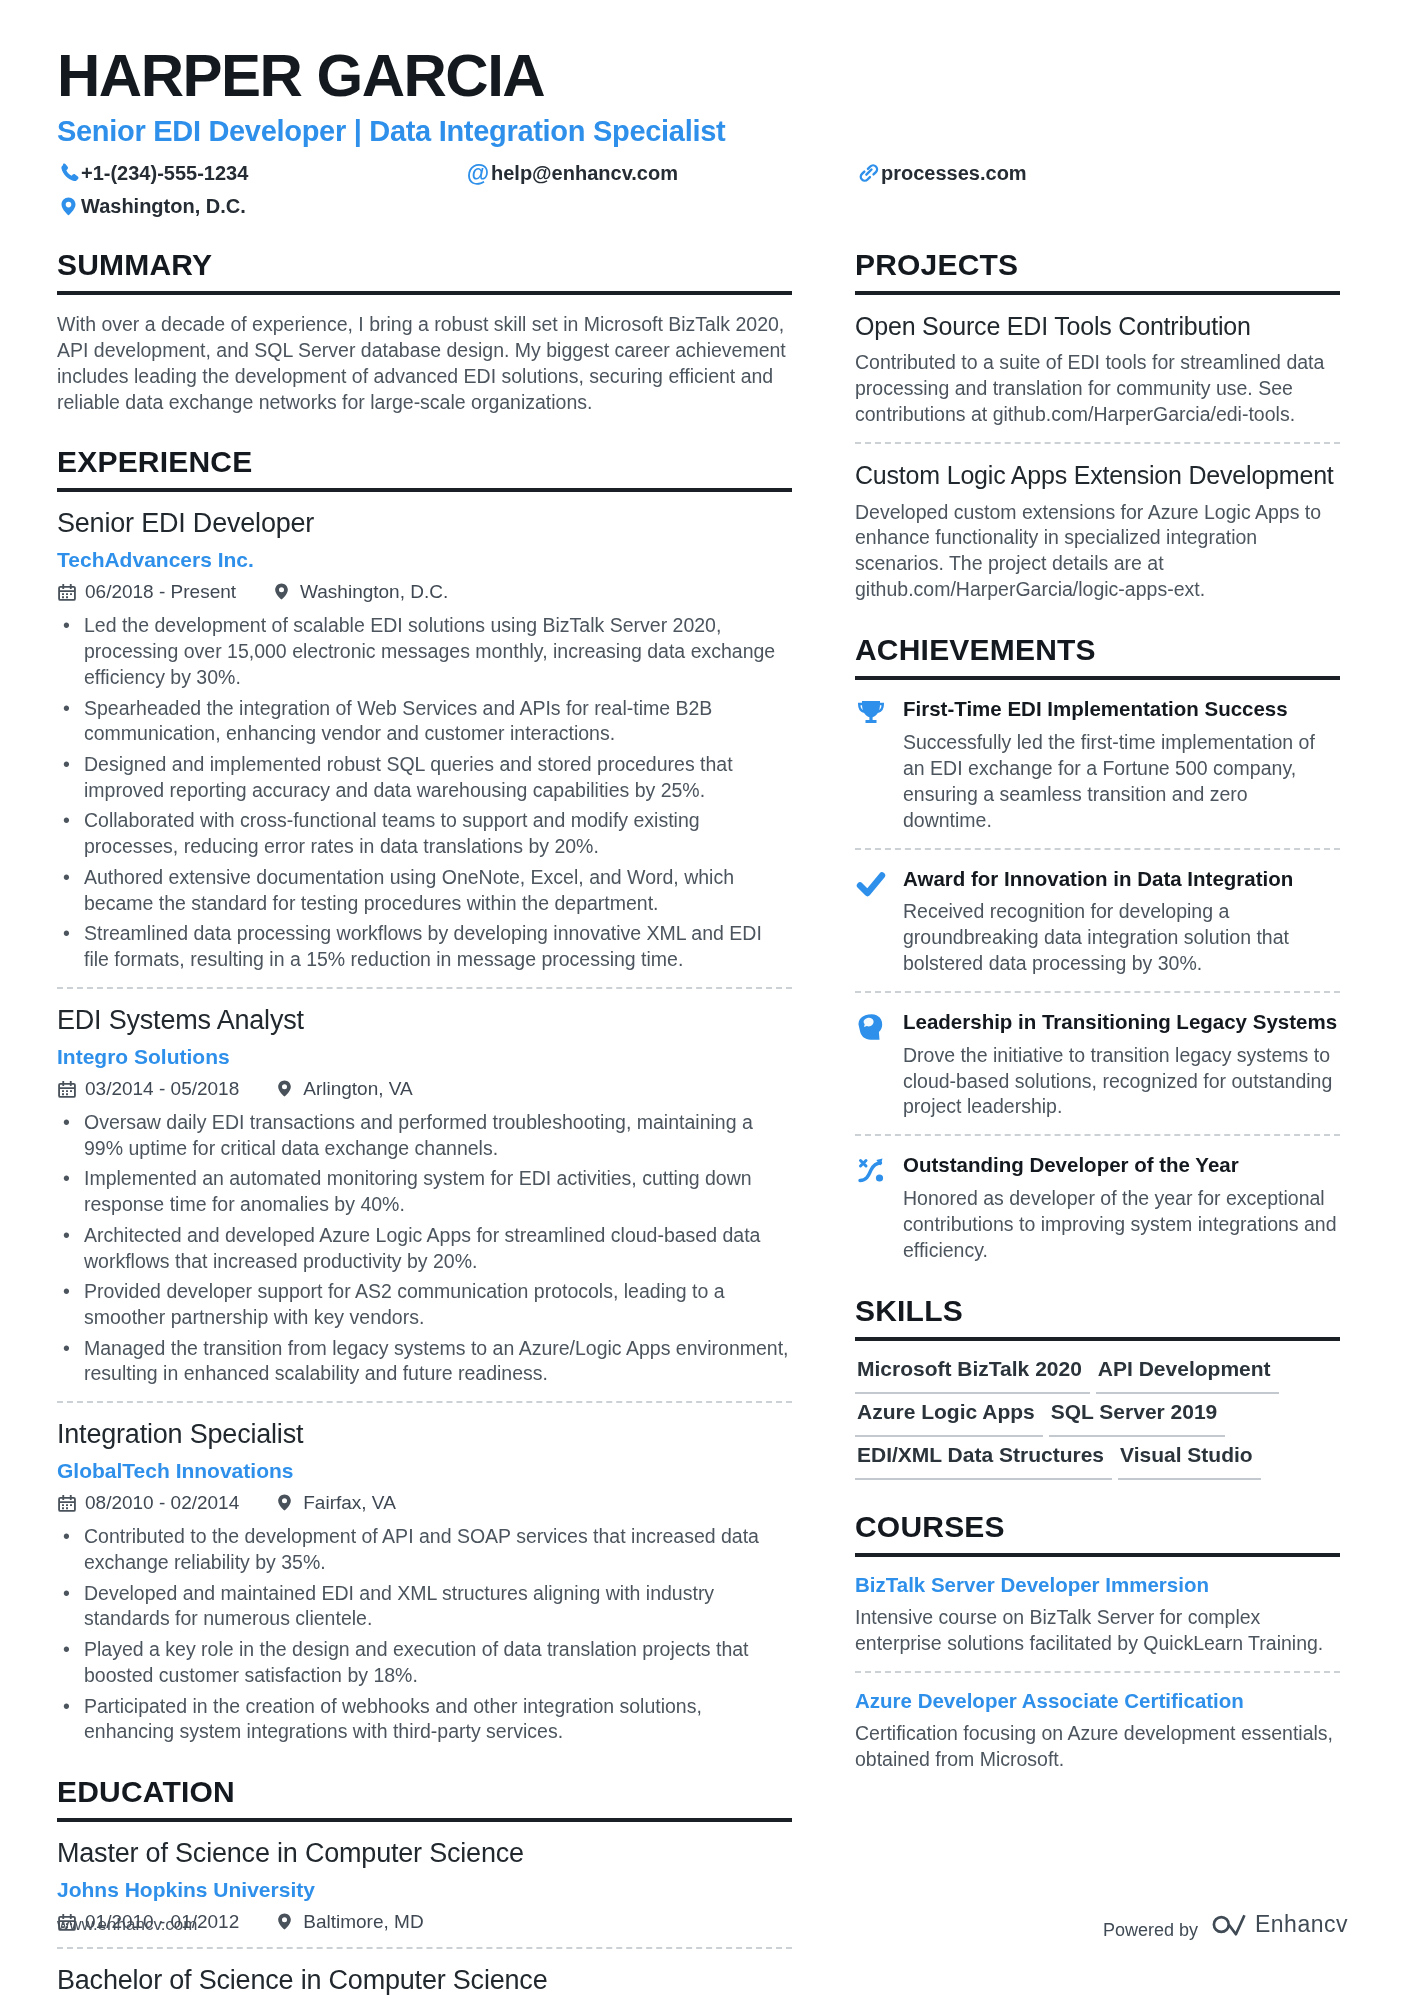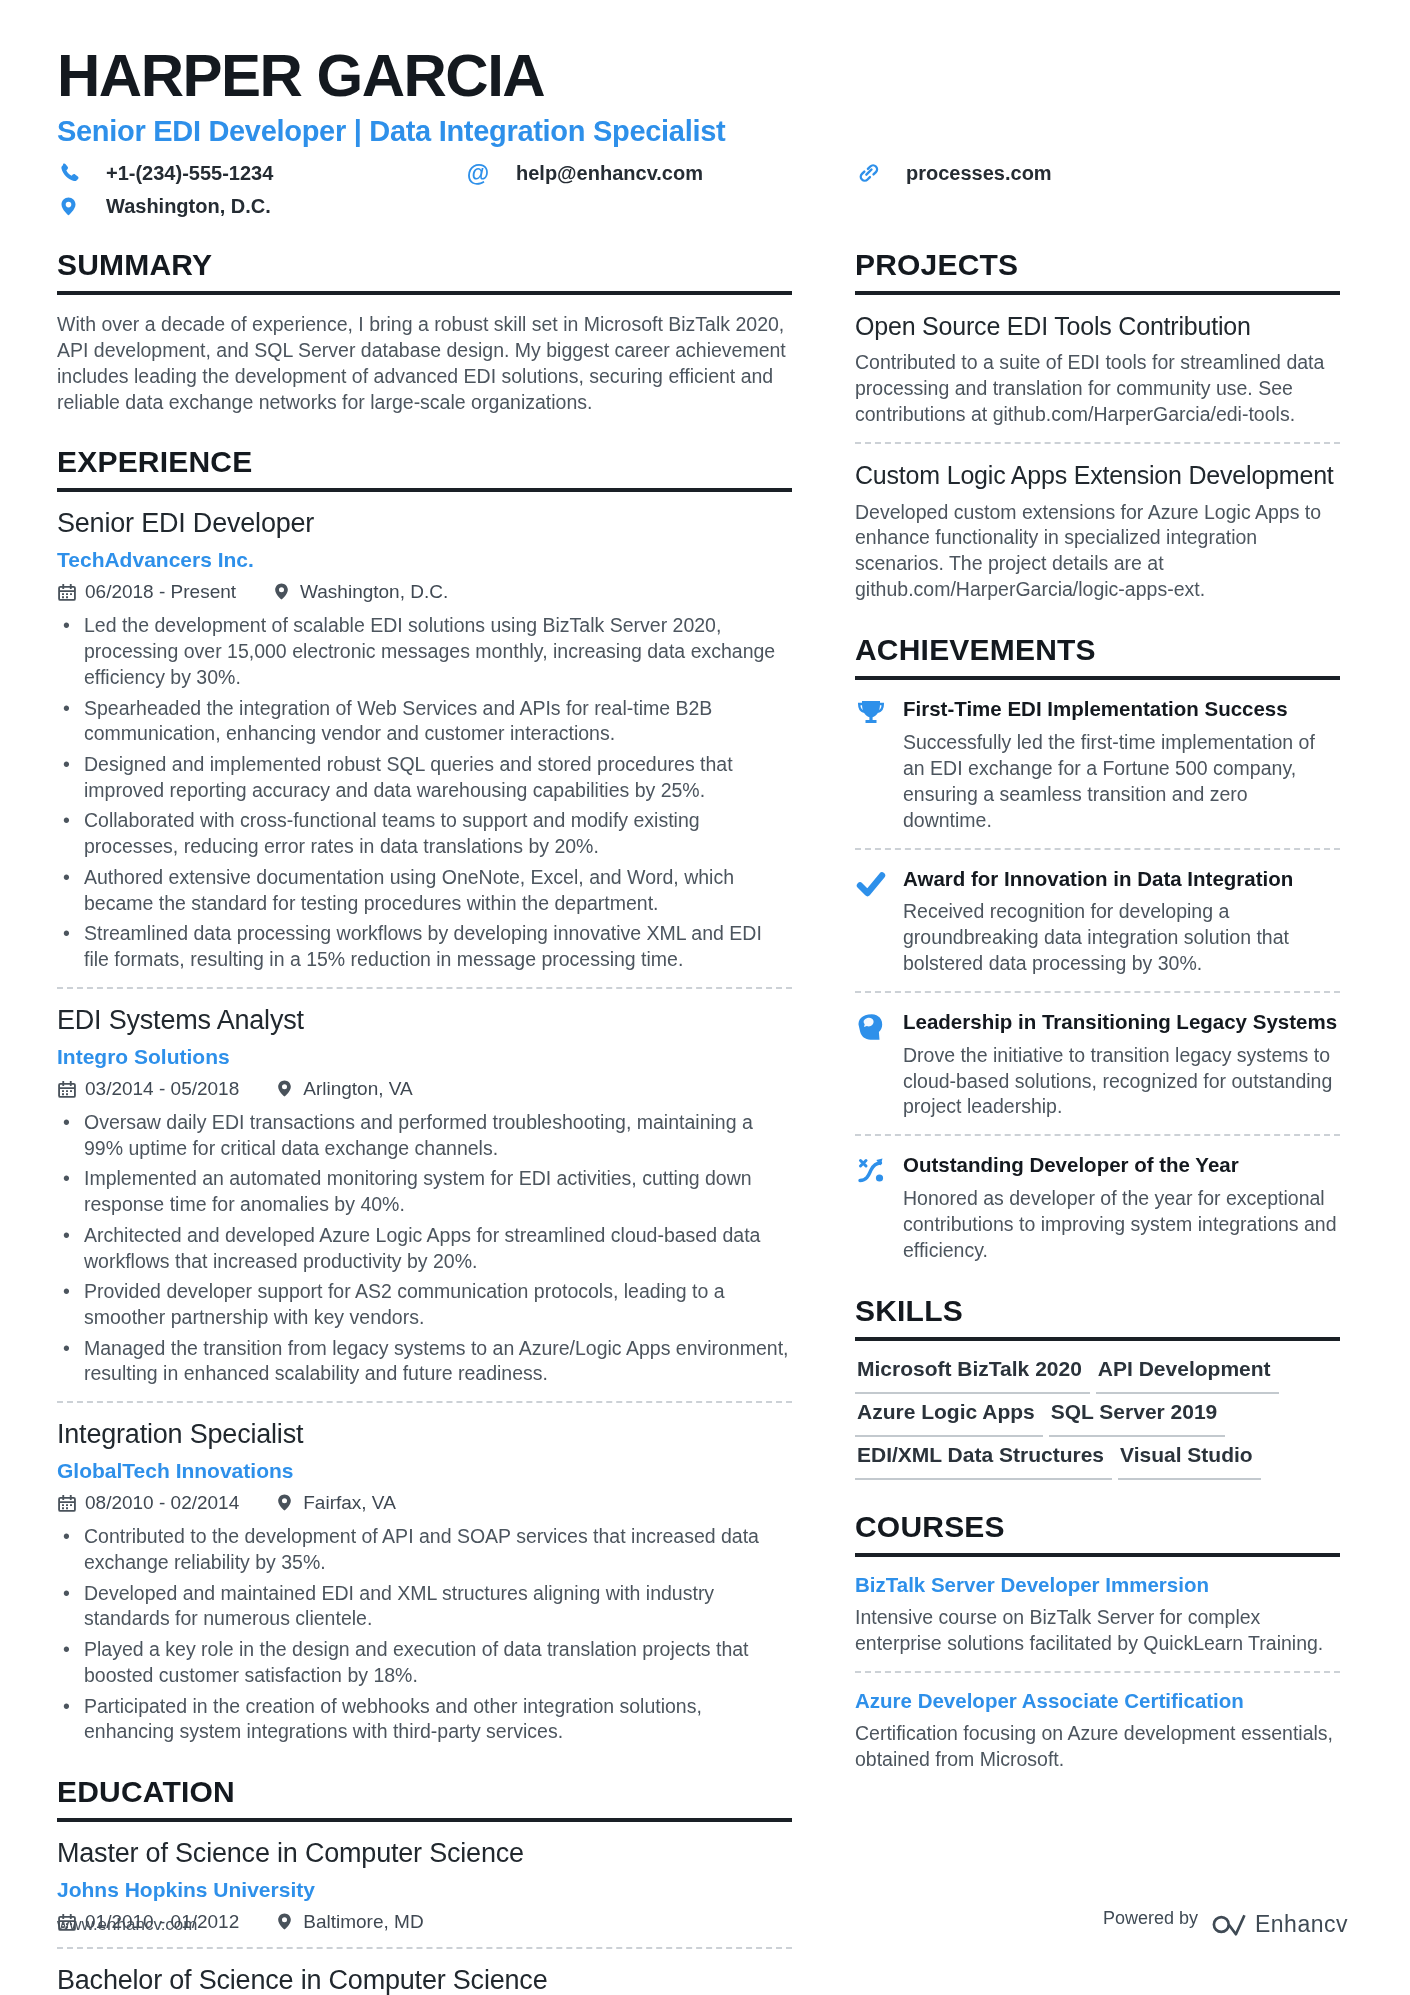--- a/index.html
+++ b/index.html
@@ -5,21 +5,21 @@
   * { margin:0; padding:0; box-sizing:border-box; }
   html,body { background:#ffffff; }
   body { width:1410px; height:1995px; position:relative; overflow:hidden;
          font-family:"Liberation Sans", sans-serif; color:#4c555e; }
   .page { position:absolute; inset:0; padding:44px 70px 0 57px; }
 
   
   .name { font-size:60px; font-weight:700; letter-spacing:-1.5px; color:#14191f; line-height:1.08; }
   .headline { font-size:29px; font-weight:700; color:#2e90ea; margin-top:6px; letter-spacing:-0.3px; }
   .contact { margin-top:14px; display:grid; grid-template-columns:410px 390px auto; row-gap:10px; }
-  .contact .item { display:flex; align-items:center; gap:27px; font-size:20px; font-weight:700; color:#252c33; }
+  .contact .item { display:flex; align-items:center; gap:2px; font-size:20px; font-weight:700; color:#252c33; }
   .contact .loc-row { grid-column:1 / span 3; }
   .cicon { width:22px; height:22px; flex:0 0 22px; display:inline-flex; align-items:center; justify-content:center; }
   .at-glyph { color:#2e90ea; font-size:23px; font-weight:700; }
 
   
   .cols { display:grid; grid-template-columns:735px 485px; column-gap:63px; margin-top:30px; }
 
   .section { margin-bottom:30px; }
   .sec-head { font-size:30px; font-weight:700; letter-spacing:0.2px; color:#14191f;
               padding-bottom:9px; border-bottom:4px solid #1a2026; margin-bottom:16px; }
@@ -54,21 +54,21 @@
   .skill { font-size:21px; font-weight:700; color:#2b333b; padding:0 8px 11px 2px;
            border-bottom:2px solid #c3c9ce; }
 
   .course-title { font-size:20.5px; font-weight:700; color:#2e90ea; }
   .course-desc  { font-size:19.5px; line-height:1.33; color:#4c555e; margin-top:8px; }
 
   
   .footer { position:absolute; left:57px; right:62px; top:1908px;
             display:flex; justify-content:space-between; align-items:center; }
   .foot-site { font-size:17px; color:#464f58; }
-  .powered { display:flex; align-items:flex-start; gap:12px; }
+  .powered { display:flex; align-items:flex-end; gap:12px; }
   .powered .pb { font-size:18px; color:#3f4a54; }
   .brand { display:flex; align-items:center; gap:8px; }
   .brand-name { font-size:23px; color:#3f4a54; letter-spacing:0.5px; }
 </style>
 </head>
 <body>
 
 <svg width="0" height="0" style="position:absolute">
   <defs>
     <g id="i-phone">

